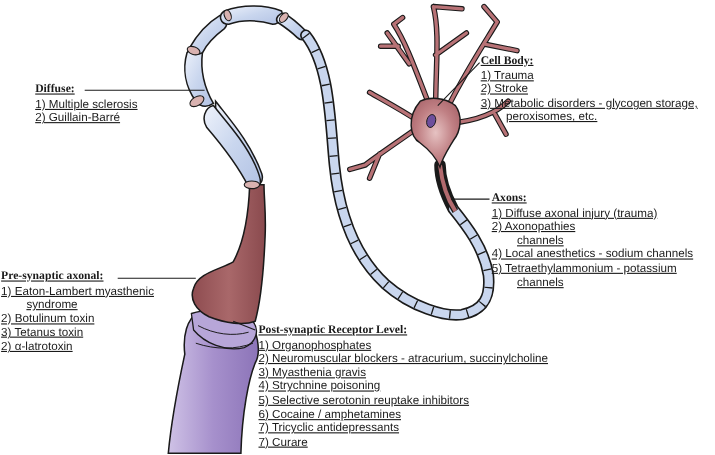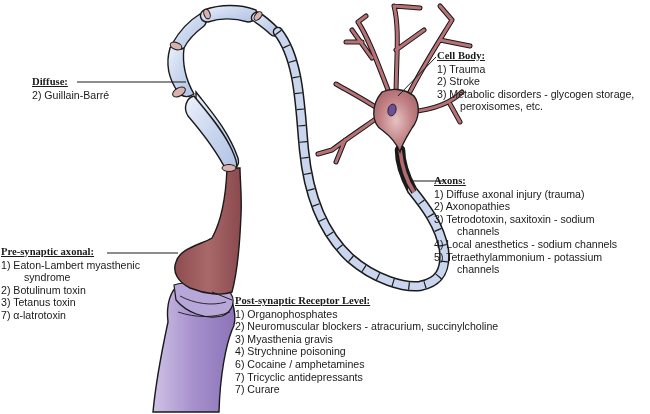--- a/index.html
+++ b/index.html
@@ -1,21 +1,21 @@
 <!DOCTYPE html>
 <html><head>
   <meta charset="utf-8">
   <style>
     html, body { margin: 0; padding: 0; background: #ffffff; }
     body { width: 650px; height: 414px; position: relative; overflow: hidden;
            font-family: "Liberation Sans", sans-serif; color: #1a1a1a; }
     svg.art { position: absolute; left: 0; top: 0; }
     .label { position: absolute; font-size: 10.6px; line-height: 12.6px; white-space: nowrap; }
     .label .title { font-weight: bold; text-decoration: underline; display: block; font-family: Liberation Serif, serif; }
-    .label .item { display: block; }
+    .label .item { display: block; text-decoration: underline; }
     .label .item.indent { padding-left: 23px; }
   </style>
 </head>
 <body>
 
 <svg class="art" width="650" height="414" viewBox="0 0 650 414">
   <defs>
     <linearGradient id="myelinGrad" x1="0" y1="0" x2="1" y2="1">
       <stop offset="0" stop-color="#eef2fb"></stop>
       <stop offset="0.5" stop-color="#c9d6ee"></stop>
@@ -100,53 +100,54 @@
     <line x1="77" y1="82" x2="186" y2="82"></line>
     <line x1="436" y1="57" x2="398" y2="96"></line>
     <line x1="410" y1="181" x2="445" y2="181"></line>
     <line x1="107" y1="253" x2="178" y2="253"></line>
     <line x1="212" y1="292" x2="232" y2="300"></line>
   </g>
 </svg>
 
 <div class="label" style="left:32px; top:76px;">
   <span class="title">Diffuse:</span>
+  <span class="item">1) Multiple sclerosis</span>
   <span class="item">2) Guillain-Barré</span>
 </div>
 
 <div class="label" style="left:437px; top:50px;">
   <span class="title">Cell Body:</span>
   <span class="item">1) Trauma</span>
   <span class="item">2) Stroke</span>
   <span class="item">3) Metabolic disorders - glycogen storage,</span>
   <span class="item indent">peroxisomes, etc.</span>
 </div>
 
-<div class="label" style="left:434px; top:175px;">
+<div class="label" style="left:447px; top:175px;">
   <span class="title">Axons:</span>
   <span class="item">1) Diffuse axonal injury (trauma)</span>
   <span class="item">2) Axonopathies</span>
-  <span class="item">3) Tetrodotoxin, saxitoxin - sodium</span>
   <span class="item indent">channels</span>
   <span class="item">4) Local anesthetics - sodium channels</span>
   <span class="item">5) Tetraethylammonium - potassium</span>
   <span class="item indent">channels</span>
 </div>
 
 <div class="label" style="left:1px; top:246px;">
   <span class="title">Pre-synaptic axonal:</span>
   <span class="item">1) Eaton-Lambert myasthenic</span>
   <span class="item indent">syndrome</span>
   <span class="item">2) Botulinum toxin</span>
   <span class="item">3) Tetanus toxin</span>
-  <span class="item">7) α-latrotoxin</span>
+  <span class="item">2) α-latrotoxin</span>
 </div>
 
 <div class="label" style="left:235px; top:295px;">
   <span class="title">Post-synaptic Receptor Level:</span>
   <span class="item">1) Organophosphates</span>
   <span class="item">2) Neuromuscular blockers - atracurium, succinylcholine</span>
   <span class="item">3) Myasthenia gravis</span>
   <span class="item">4) Strychnine poisoning</span>
+  <span class="item">5) Selective serotonin reuptake inhibitors</span>
   <span class="item">6) Cocaine / amphetamines</span>
   <span class="item">7) Tricyclic antidepressants</span>
   <span class="item">7) Curare</span>
 </div>
 
 </body></html>

